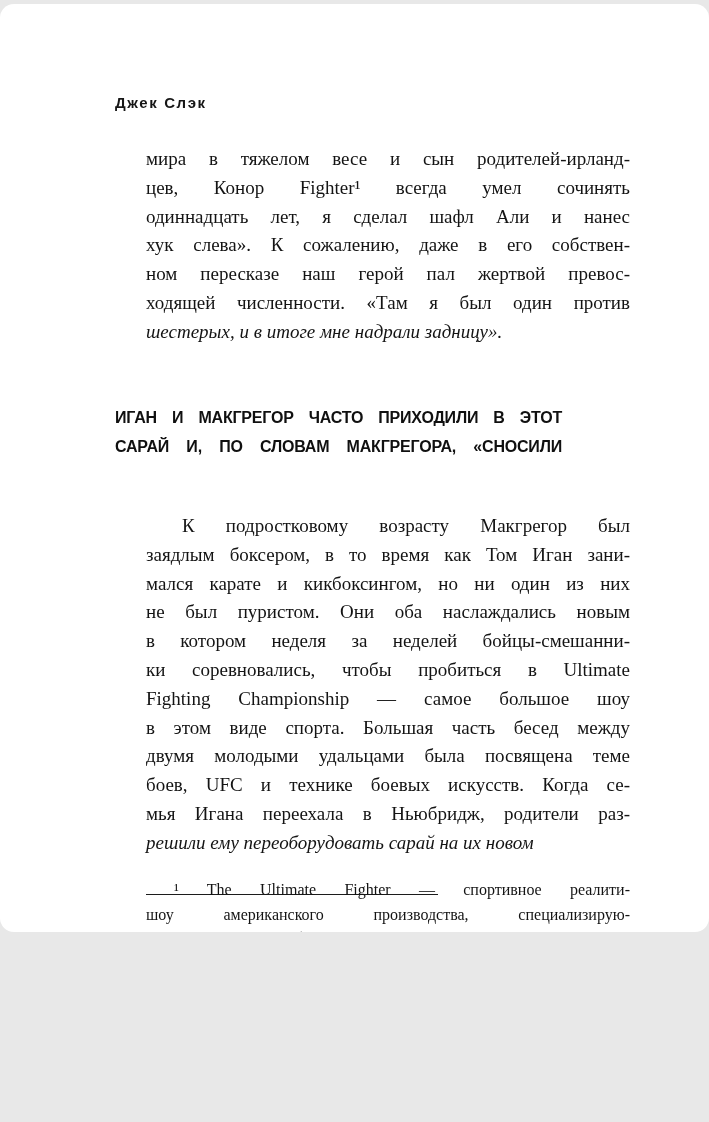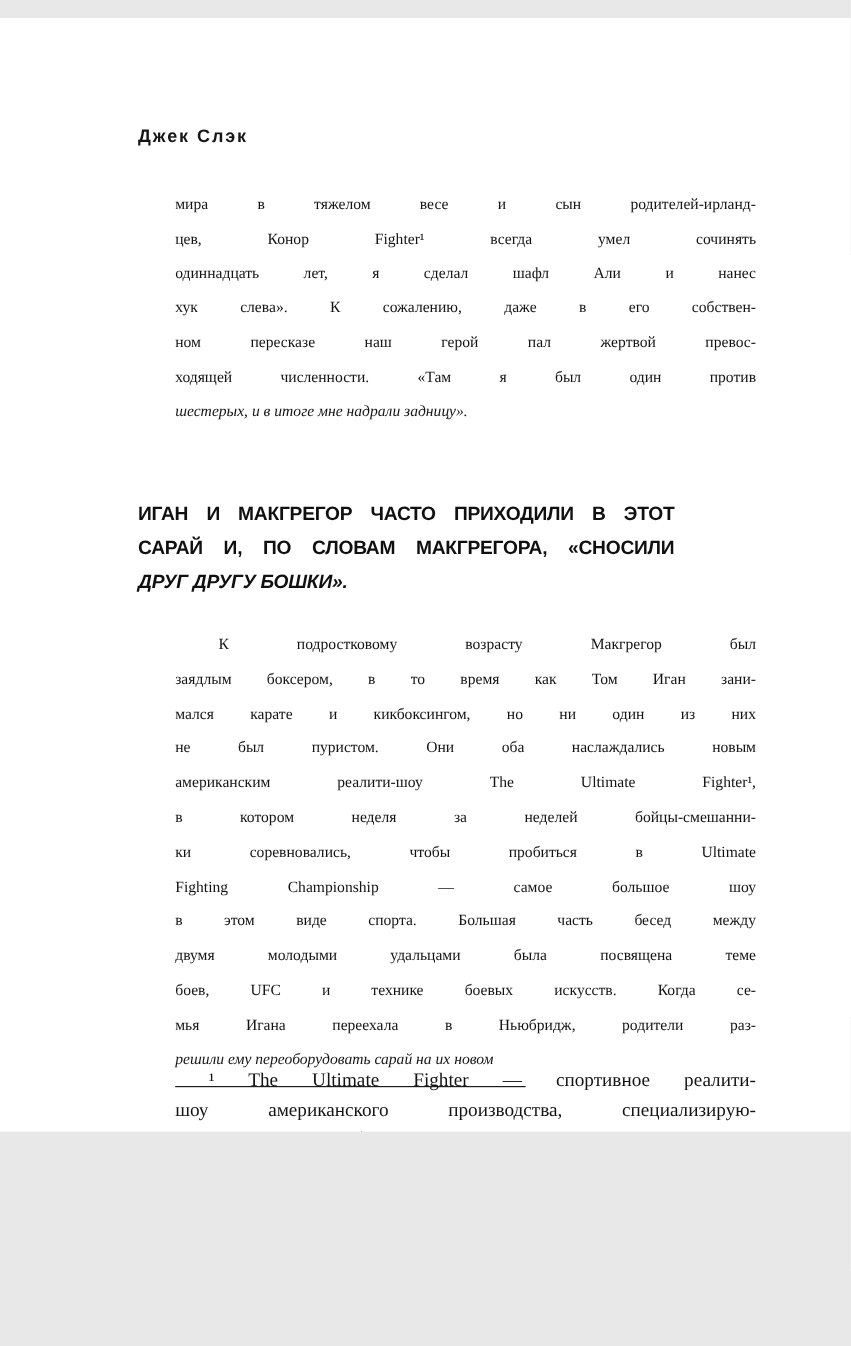--- a/index.html
+++ b/index.html
@@ -1,41 +1,42 @@
 <!DOCTYPE html>
 <html><head>
 <meta charset="utf-8">
 <style>
   html, body { margin: 0; padding: 0; }
   body { background: #e8e8e8; }
   .page {
     position: relative;
     width: 709px;
     height: 928px;
-    margin: 15px auto;
+    margin: 4px auto;
     background: #ffffff;
     color: #1c1c1c;
     overflow: hidden;
+    border-radius: 14px;
   }
   .running-head {
     position: absolute;
     left: 115px;
     top: 90px;
     font-family: "Liberation Sans", sans-serif;
     font-weight: bold;
     font-size: 15px;
     letter-spacing: 1.6px;
     color: #161616;
   }
   .body-text {
     position: absolute;
     left: 146px;
     width: 484px;
     font-family: "Liberation Serif", serif;
-    font-size: 13px;
+    font-size: 19px;
     line-height: 28.8px;
     color: #141414;
   }
   .para1 { top: 141px; }
   .para2 { top: 508px; }
   .section-heading {
     position: absolute;
     left: 115px;
     top: 400px;
     width: 447px;
@@ -98,29 +99,27 @@
       <div class="line">одиннадцать лет, я сделал шафл Али и нанес</div>
       <div class="line">хук слева». К сожалению, даже в его собствен-</div>
       <div class="line">ном пересказе наш герой пал жертвой превос-</div>
       <div class="line">ходящей численности. «Там я был один против</div>
       <div class="line last">шестерых, и в итоге мне надрали задницу».</div>
     </div>
 
   <div class="section-heading">
       <div class="line">ИГАН И МАКГРЕГОР ЧАСТО ПРИХОДИЛИ В ЭТОТ</div>
       <div class="line">САРАЙ И, ПО СЛОВАМ МАКГРЕГОРА, «СНОСИЛИ</div>
-      <div class="line last">ДРУГ ДРУГУ БОШКИ».</div>
     </div>
 
   <div class="body-text para2">
       <div class="line indent">К подростковому возрасту Макгрегор был</div>
       <div class="line">заядлым боксером, в то время как Том Иган зани-</div>
       <div class="line">мался карате и кикбоксингом, но ни один из них</div>
       <div class="line">не был пуристом. Они оба наслаждались новым</div>
-      <div class="line">американским реалити-шоу The Ultimate Fighter¹,</div>
       <div class="line">в котором неделя за неделей бойцы-смешанни-</div>
       <div class="line">ки соревновались, чтобы пробиться в Ultimate</div>
       <div class="line">Fighting Championship — самое большое шоу</div>
       <div class="line">в этом виде спорта. Большая часть бесед между</div>
       <div class="line">двумя молодыми удальцами была посвящена теме</div>
       <div class="line">боев, UFC и технике боевых искусств. Когда се-</div>
       <div class="line">мья Игана переехала в Ньюбридж, родители раз-</div>
       <div class="line last">решили ему переоборудовать сарай на их новом</div>
     </div>
 

